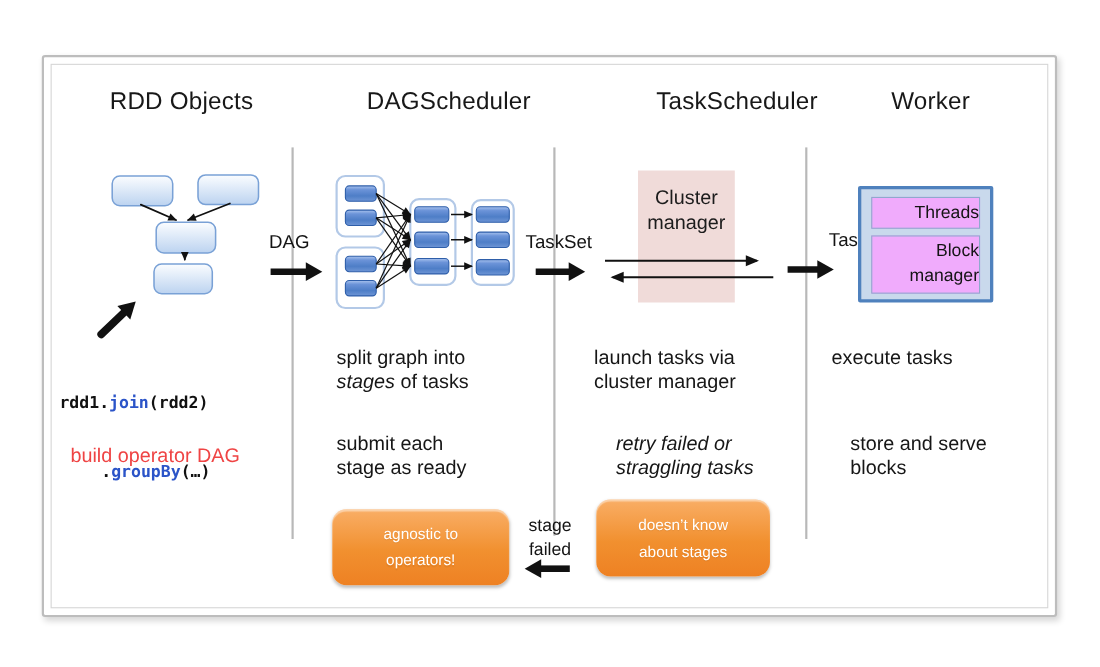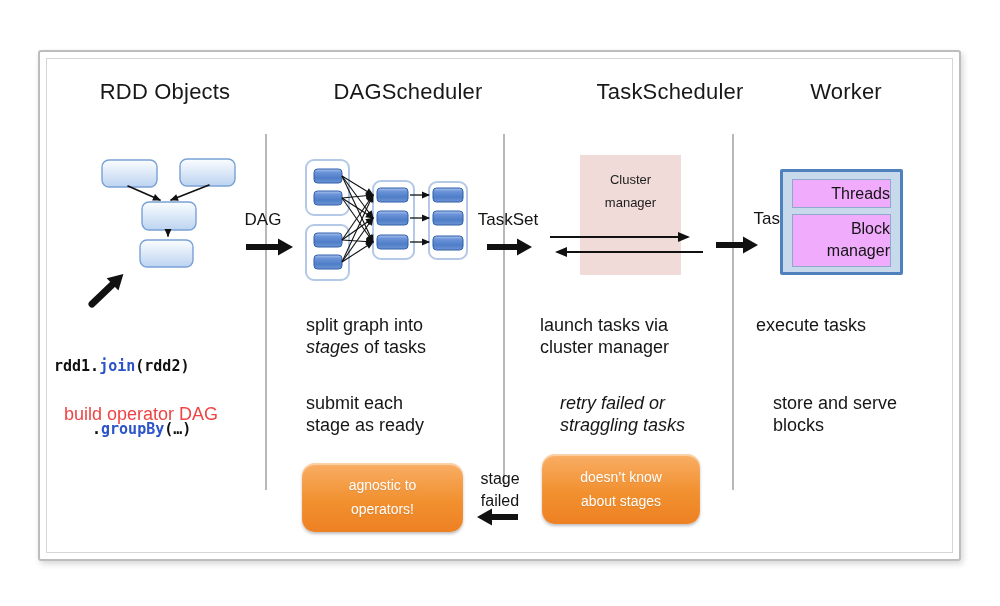--- a/index.html
+++ b/index.html
@@ -28,22 +28,22 @@
     font-weight:bold;color:#111;white-space:pre;
   }
   .code .kw{color:#2b54c8;}
   .code .indent{padding-left:38px;}
   .caption{font-size:18px;color:#ef4444;white-space:nowrap;}
   .flow-label{
     position:absolute;transform:translateX(-50%);font-size:17px;color:#141414;
     white-space:nowrap;text-align:center;line-height:21px;
   }
   .pinkbox{
-    left:540px;top:103px;width:101px;height:120px;background:#f0dbd9;
-    text-align:center;font-size:13px;line-height:23px;padding-top:13px;
+    left:540px;top:103px;width:88px;height:120px;background:#f0dbd9;
+    text-align:center;font-size:18px;line-height:23px;padding-top:13px;
     box-sizing:border-box;color:#1c1c1c;z-index:1;
   }
   .workerbox{
     left:740px;top:117px;width:123px;height:106px;background:#c9d9ec;
     border:3px solid #4f81bd;border-radius:2px;box-sizing:border-box;z-index:2;
   }
   .winner{
     margin:7px 9px 0 9px;background:#f0abfc;border:1px solid #8fa9cd;
     text-align:right;font-size:16px;color:#141414;
   }

